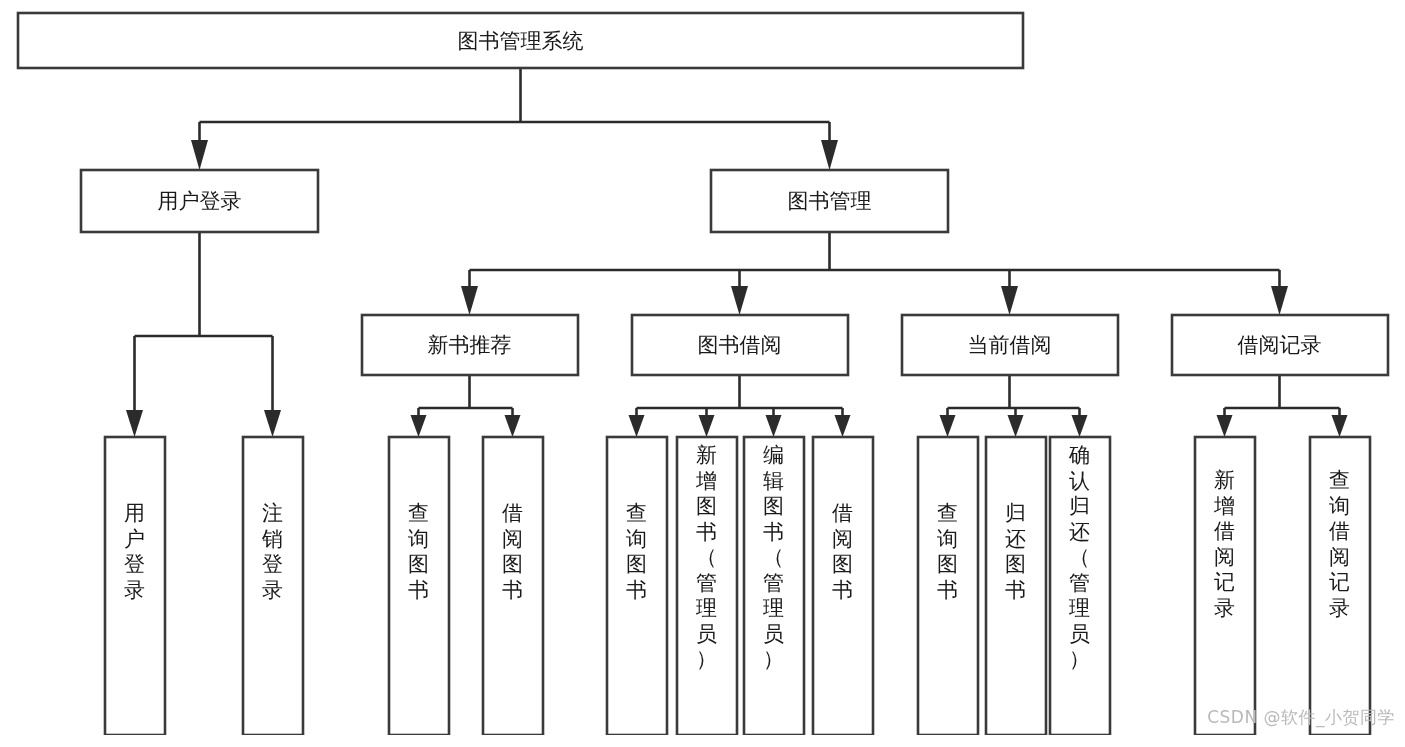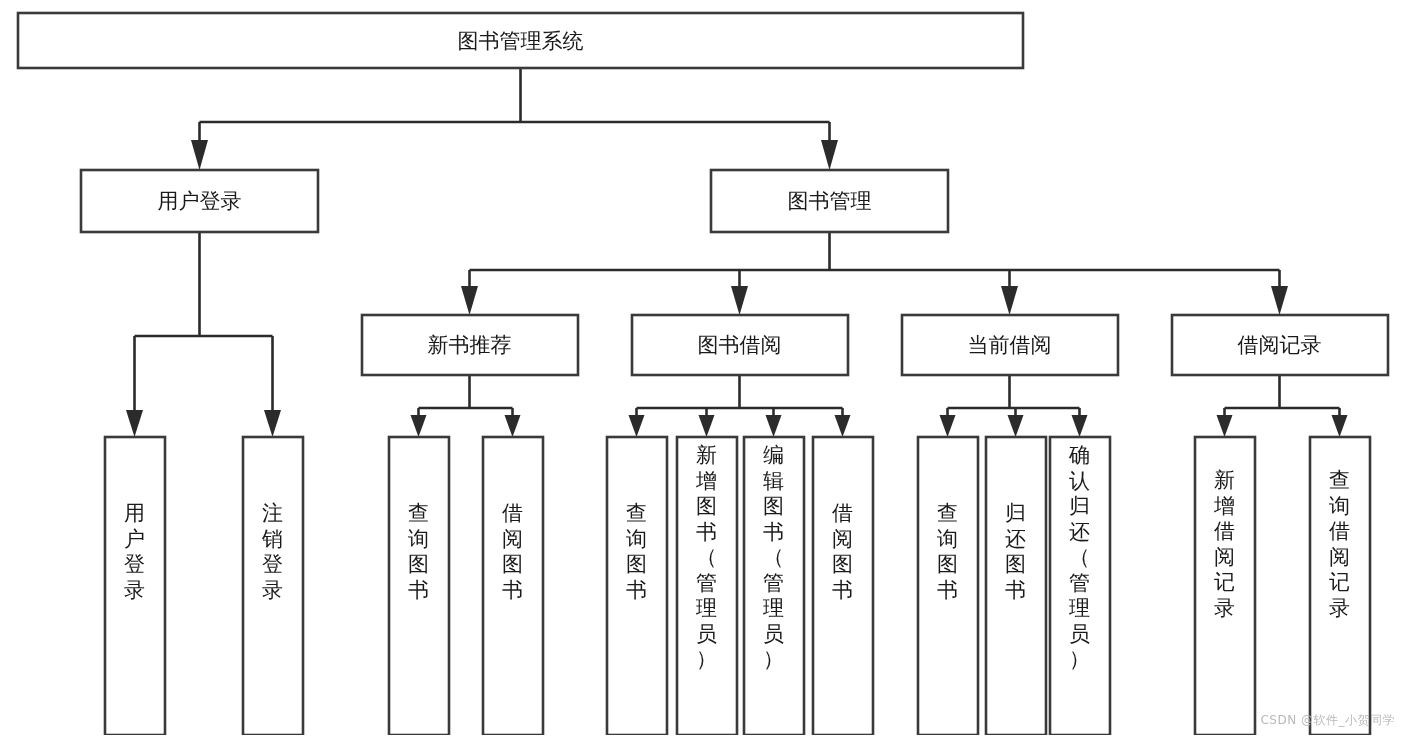--- a/index.html
+++ b/index.html
@@ -51,21 +51,21 @@
     font-family: "DejaVu Sans", "Liberation Sans", sans-serif;
     font-size: 21px;
     fill: #1a1a1a;
     text-anchor: middle;
   }
   .watermark {
     position: absolute;
     right: 10px;
     bottom: 6px;
     font-family: "DejaVu Sans", "Liberation Sans", sans-serif;
-    font-size: 12px;
+    font-size: 17px;
     color: #b9b9b9;
     letter-spacing: 0.5px;
     white-space: nowrap;
     user-select: none;
   }
 </style>
 </head>
 <body>
 
 <div id="diagram-root">

